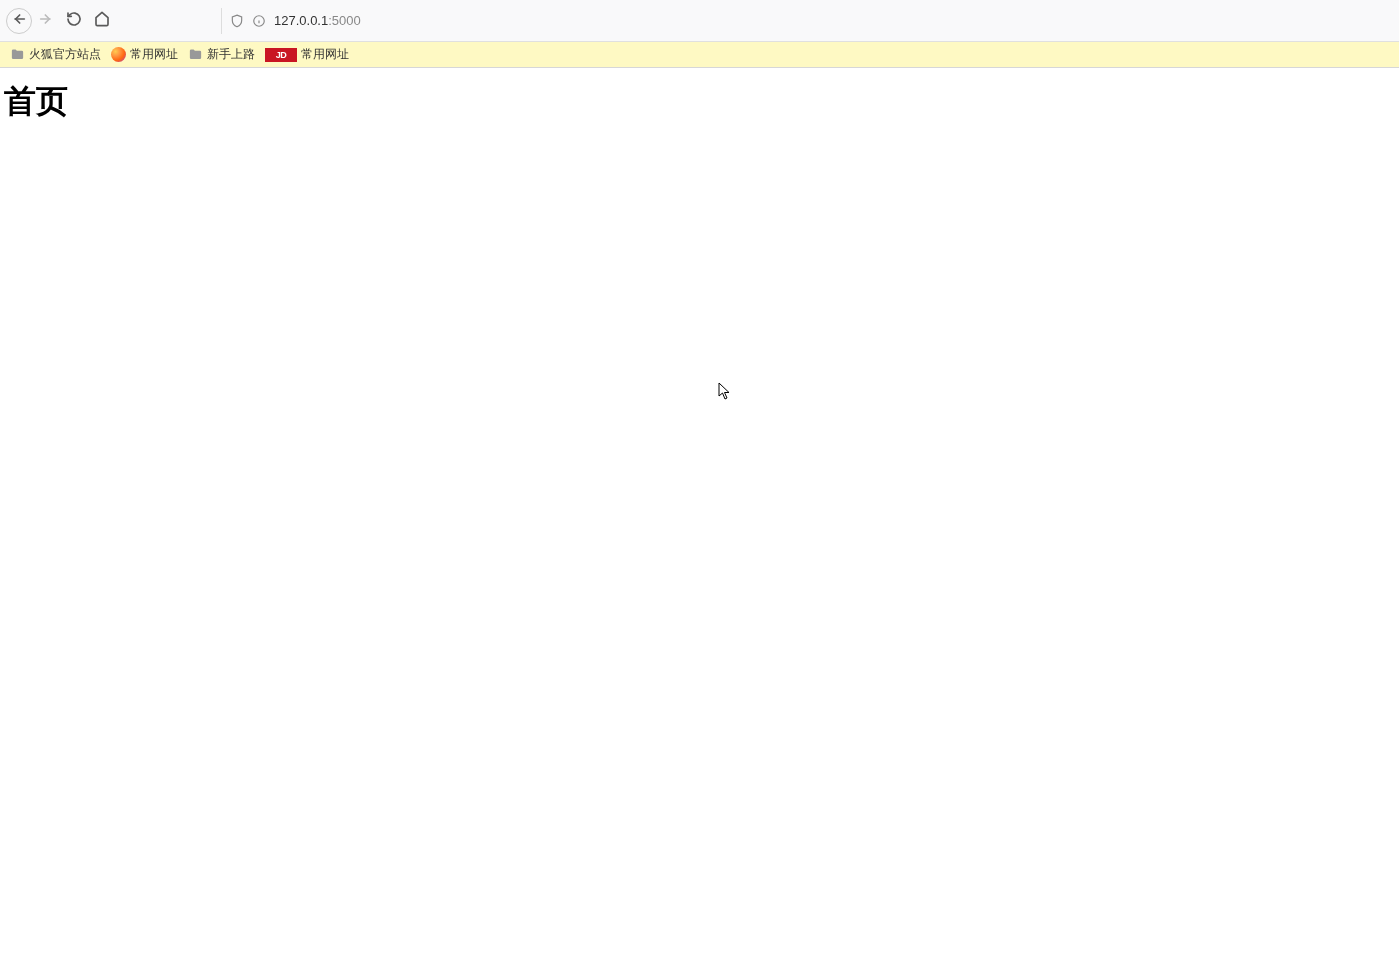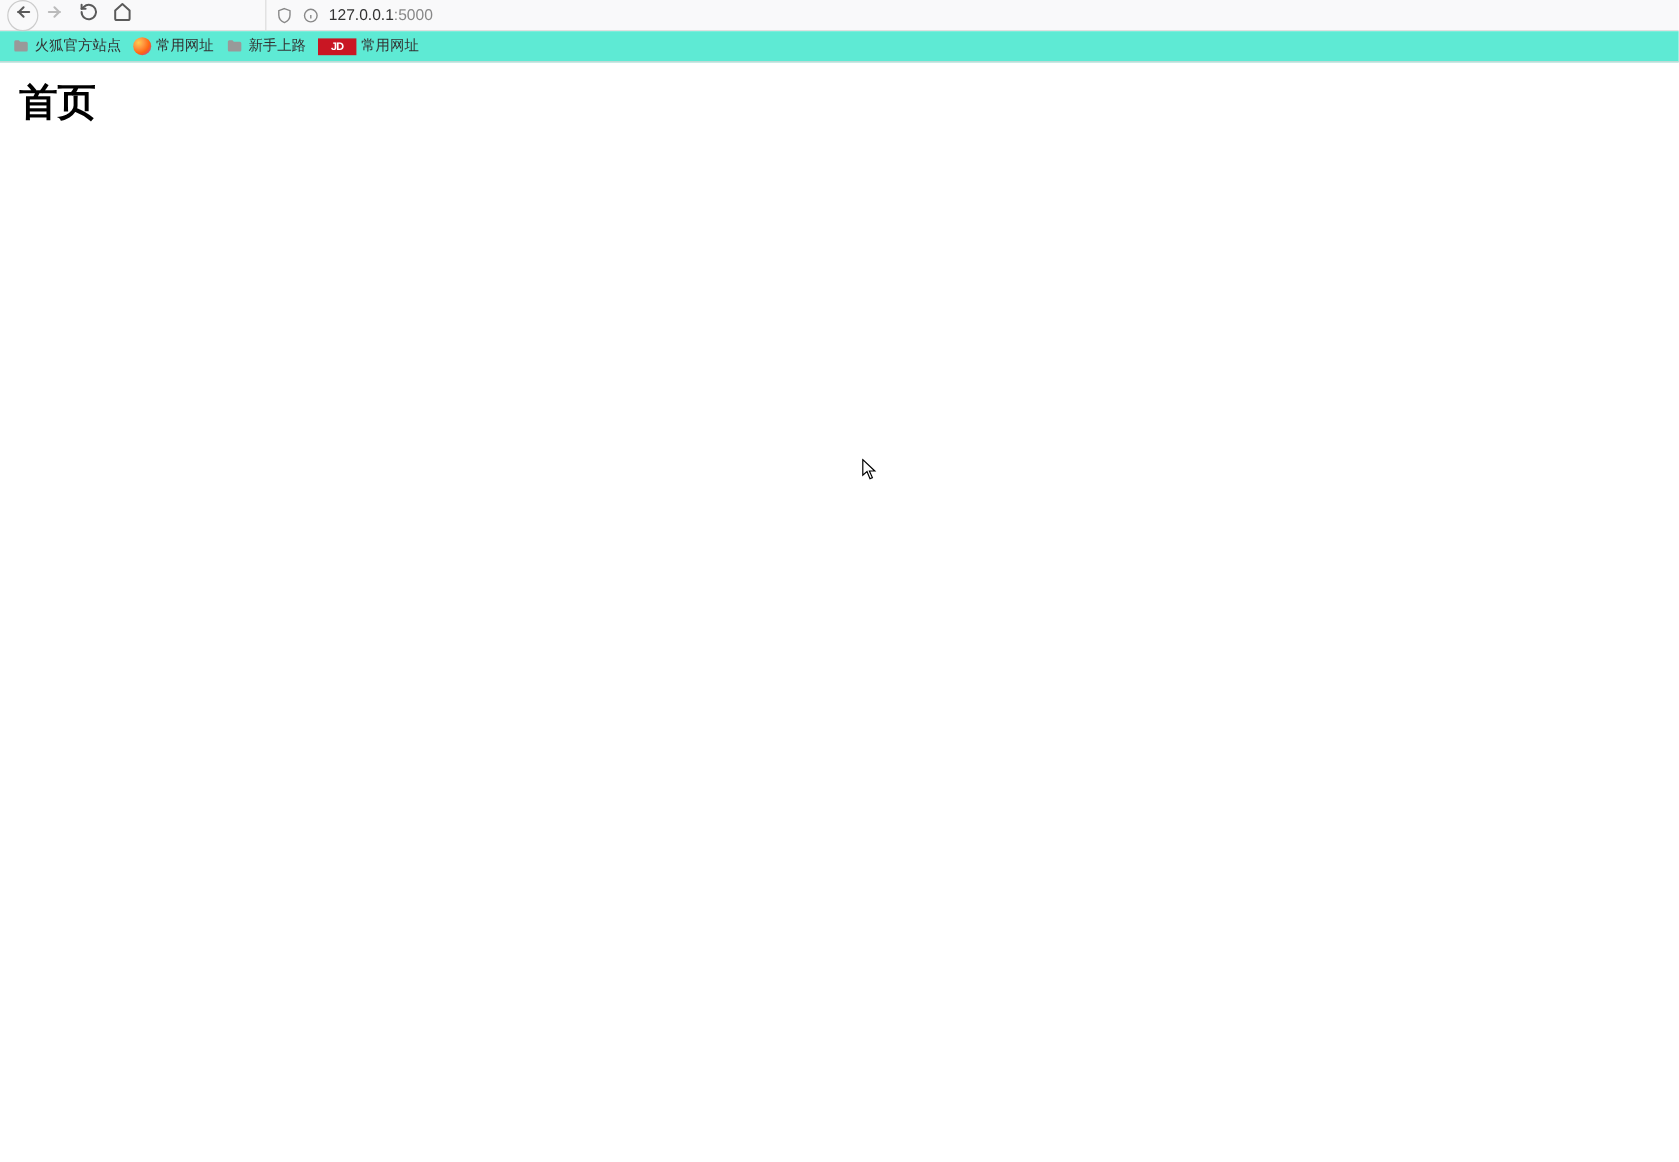--- a/index.html
+++ b/index.html
@@ -10,21 +10,21 @@
     body {
       font-family: Arial, "Microsoft YaHei", "微软雅黑", sans-serif;
       background: #fff;
       width: 1399px;
       height: 968px;
       overflow: hidden;
     }
     .browser-toolbar {
       display: flex;
       align-items: center;
-      height: 26px;
+      height: 42px;
       background: #f9f9fa;
       border-bottom: 1px solid #e0e0e0;
       padding: 0 6px;
     }
     .nav-btn {
       width: 28px;
       height: 24px;
       display: flex;
       align-items: center;
       justify-content: center;
@@ -69,21 +69,21 @@
       font-size: 13px;
       color: #333;
     }
     .url-text .port {
       color: #888;
     }
     .bookmarks-bar {
       display: flex;
       align-items: center;
       height: 26px;
-      background: #5eead4;
+      background: #fef9c3;
       border-bottom: 1px solid #d7d7d7;
       padding: 0 10px;
       gap: 10px;
     }
     .bookmark-item {
       display: flex;
       align-items: center;
       gap: 4px;
       font-size: 12px;
       color: #333;
@@ -110,21 +110,21 @@
       background: #c91623;
       color: #fff;
       font-size: 9px;
       font-weight: bold;
       display: flex;
       align-items: center;
       justify-content: center;
       letter-spacing: -0.5px;
     }
     .page-content {
-      padding: 12px 16px;
+      padding: 12px 4px;
     }
     .page-title {
       font-size: 32px;
       font-weight: bold;
       color: #000;
     }
     .cursor {
       position: absolute;
       left: 718px;
       top: 382px;

